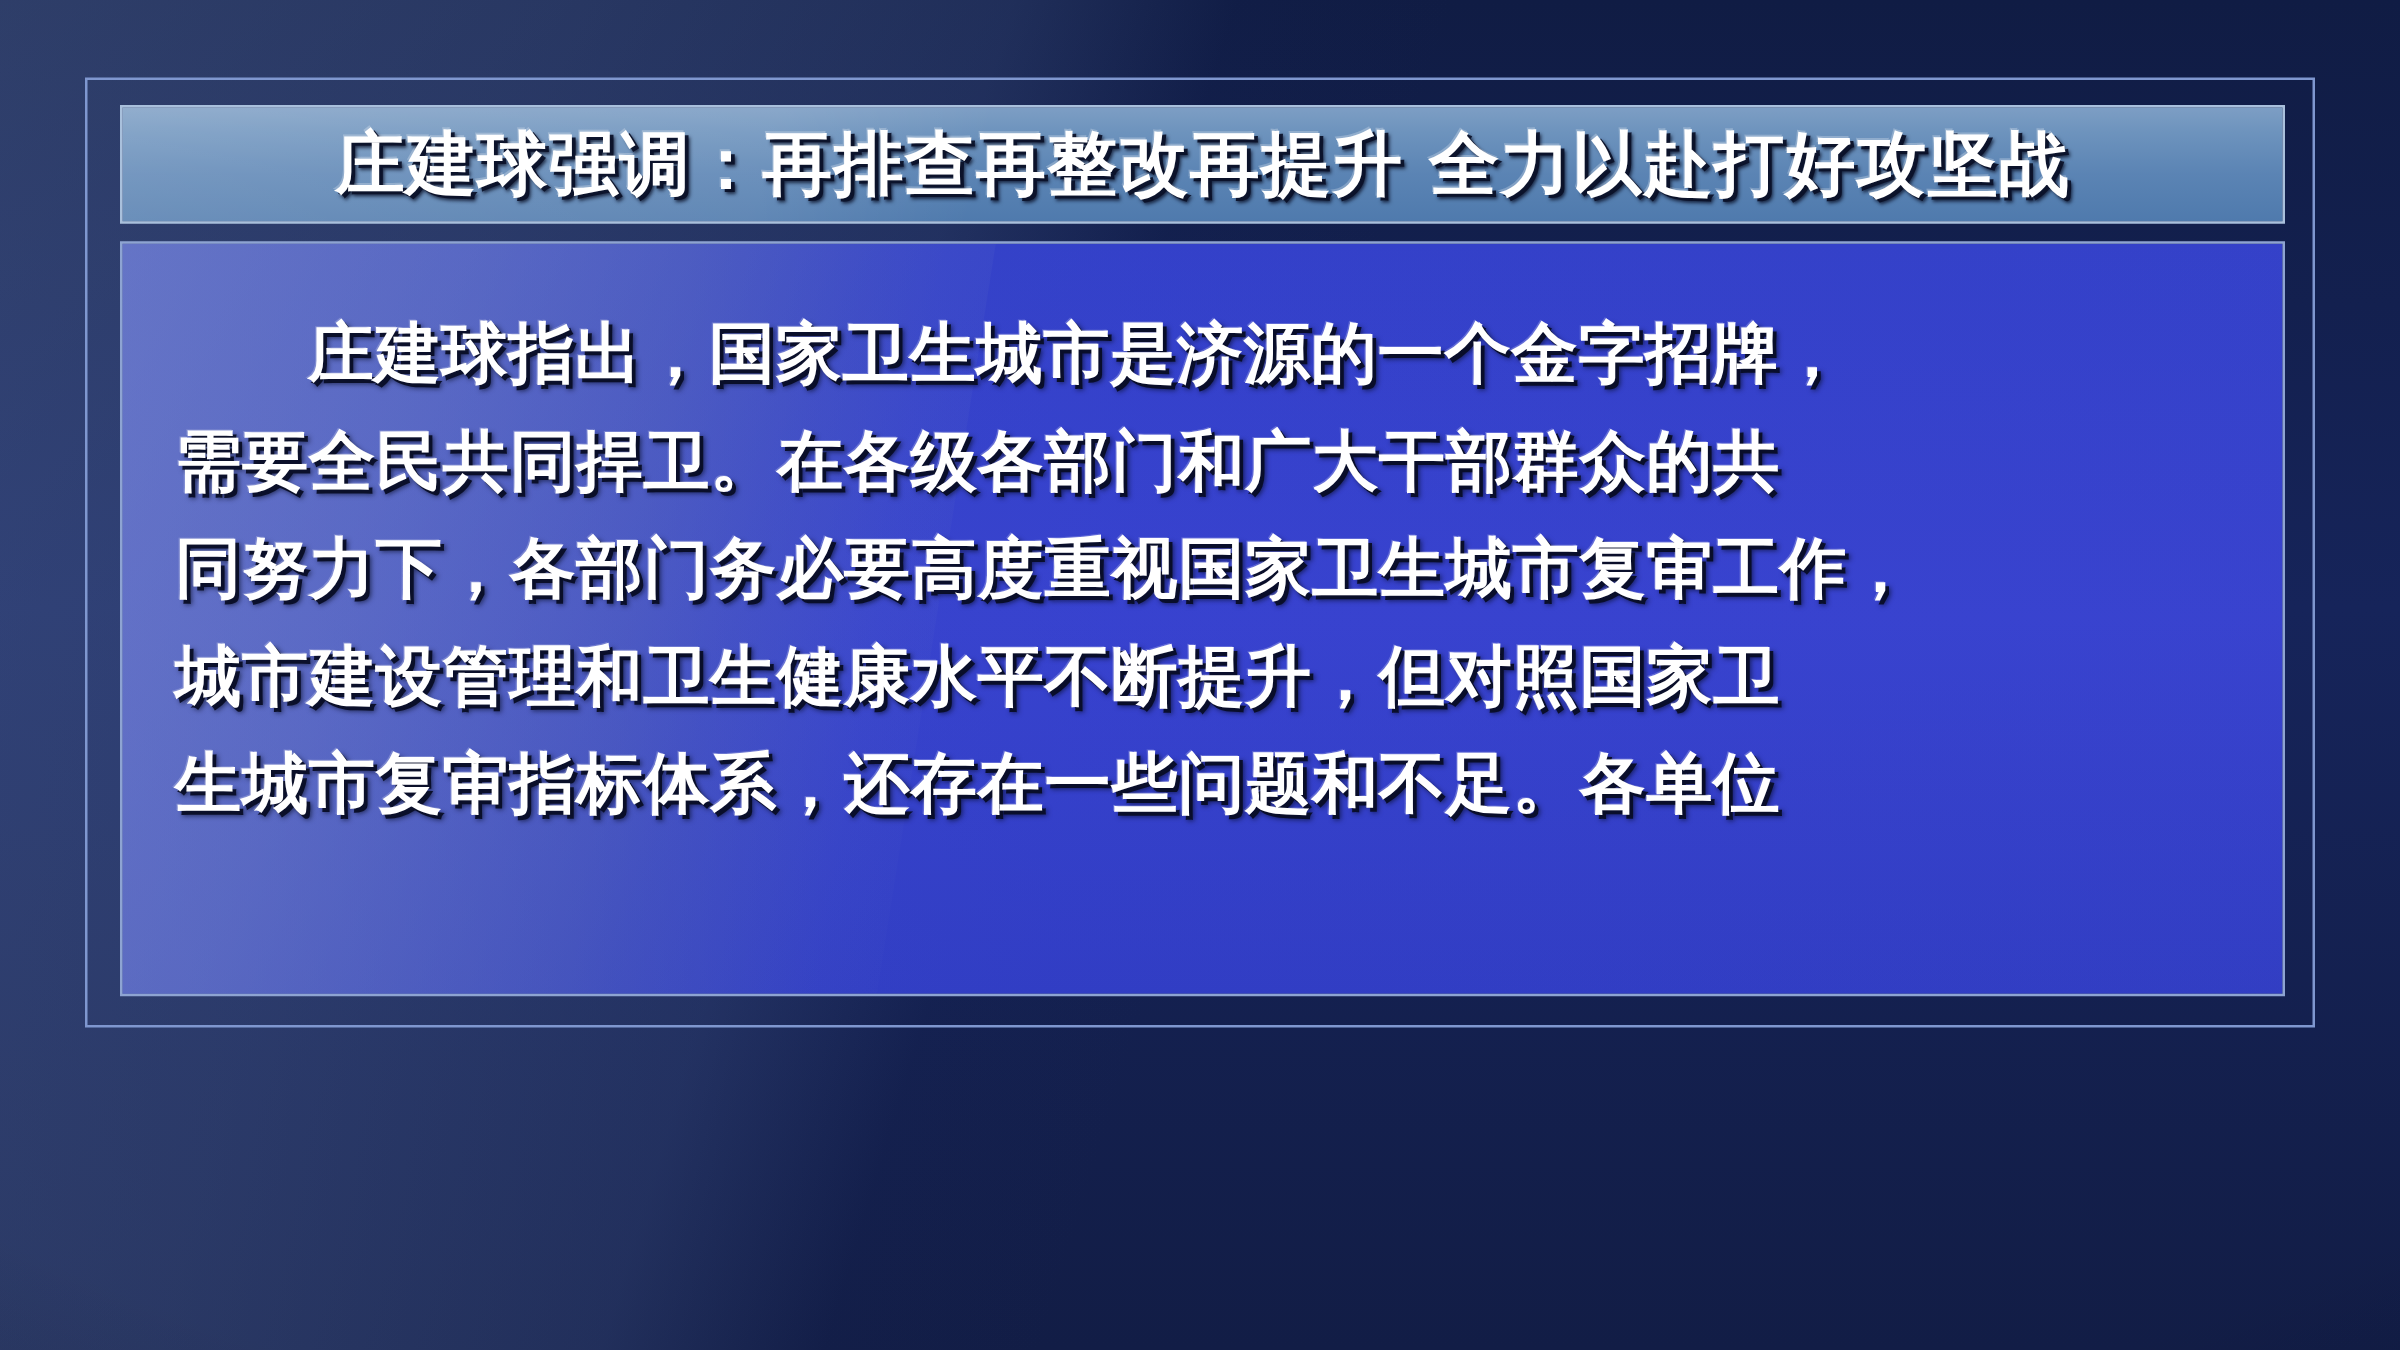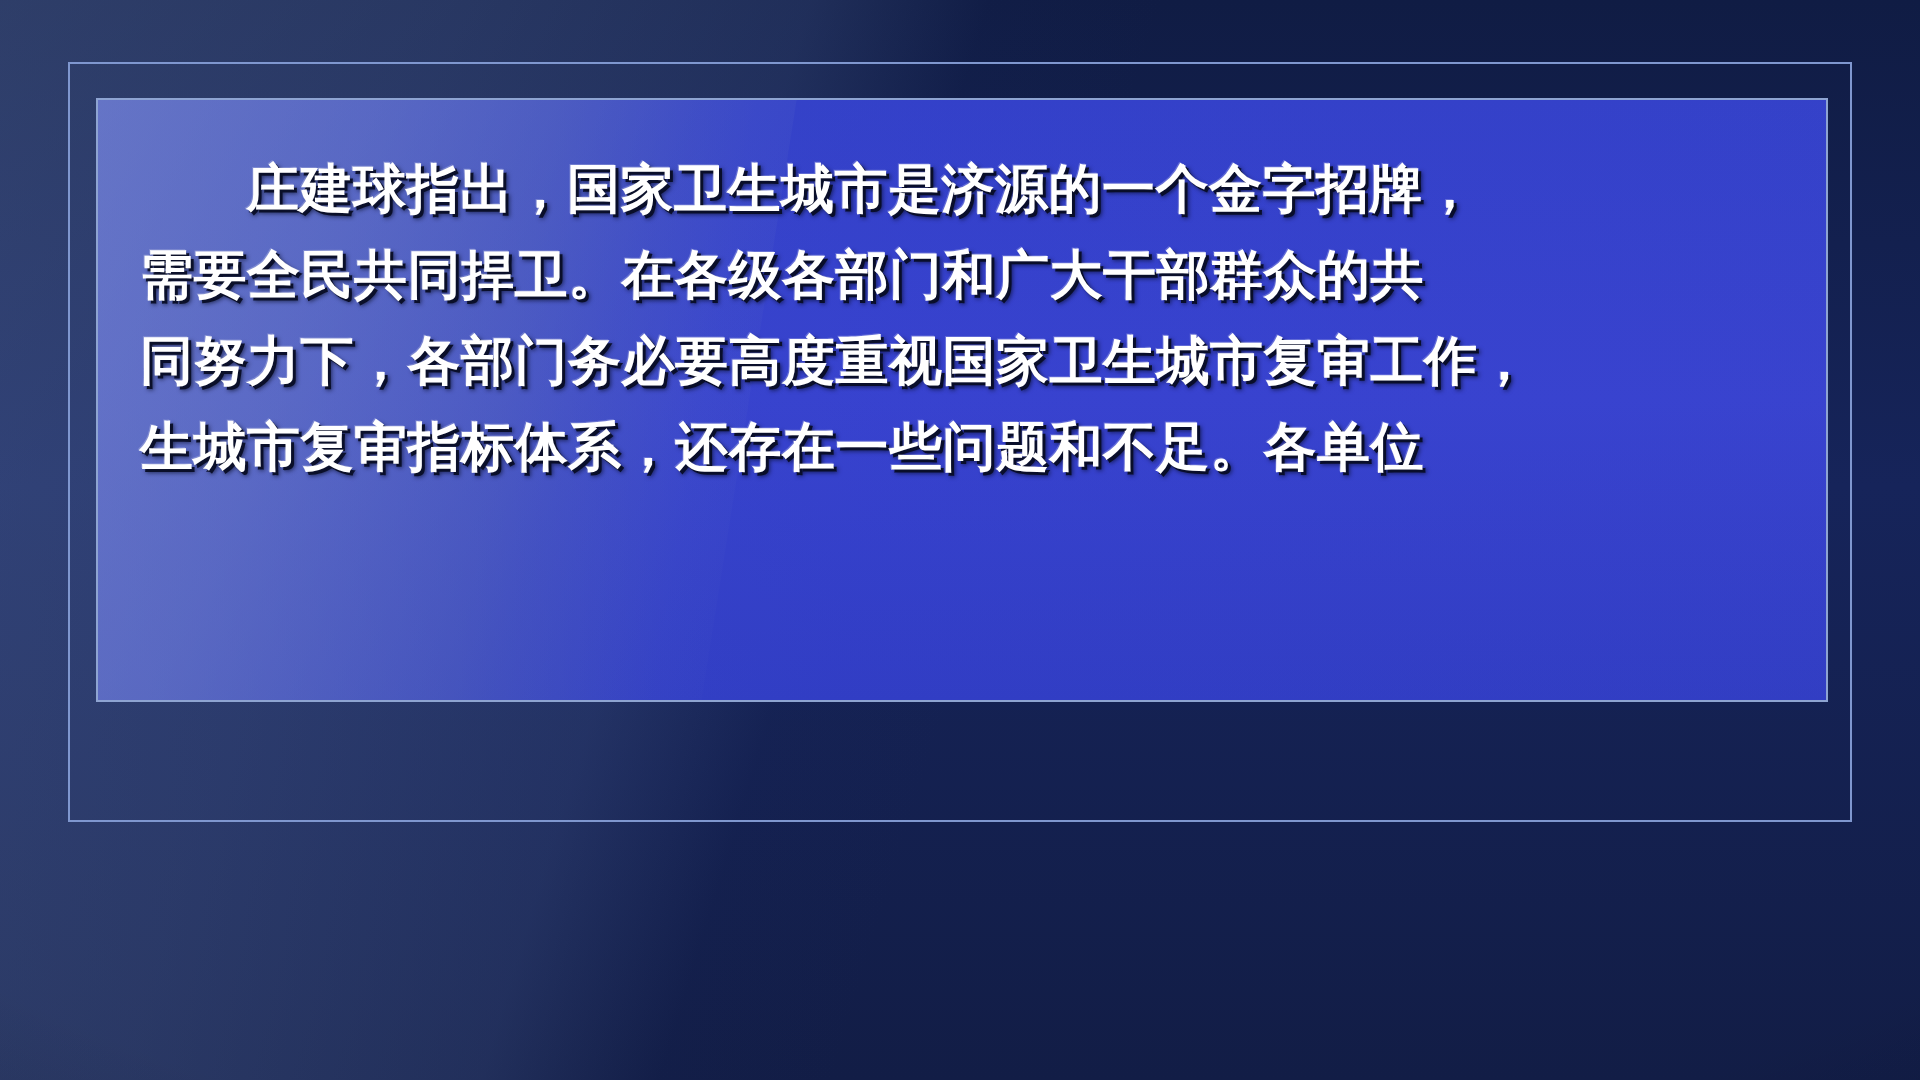--- a/index.html
+++ b/index.html
@@ -175,24 +175,28 @@
 <div id="stage">
 
   <div class="bg-base"></div>
   <div class="bg-sheen"></div>
   <div class="bg-vignette"></div>
 
   <div class="outer-frame"></div>
 
   <div class="content">
 
+    <div class="title-bar">
+      <div class="title-text">庄建球强调：再排查再整改再提升 全力以赴打好攻坚战</div>
+    </div>
 
     <div class="body-panel">
       <p class="paragraph">
         <span class="line first">庄建球指出，国家卫生城市是济源的一个金字招牌，</span>
         <span class="line">需要全民共同捍卫。在各级各部门和广大干部群众的共</span>
         <span class="line">同努力下，各部门务必要高度重视国家卫生城市复审工作，</span>
+        <span class="line">城市建设管理和卫生健康水平不断提升，但对照国家卫</span>
         <span class="line">生城市复审指标体系，还存在一些问题和不足。各单位</span>
       </p>
     </div>
 
   </div>
 </div>
 
 </body></html>

